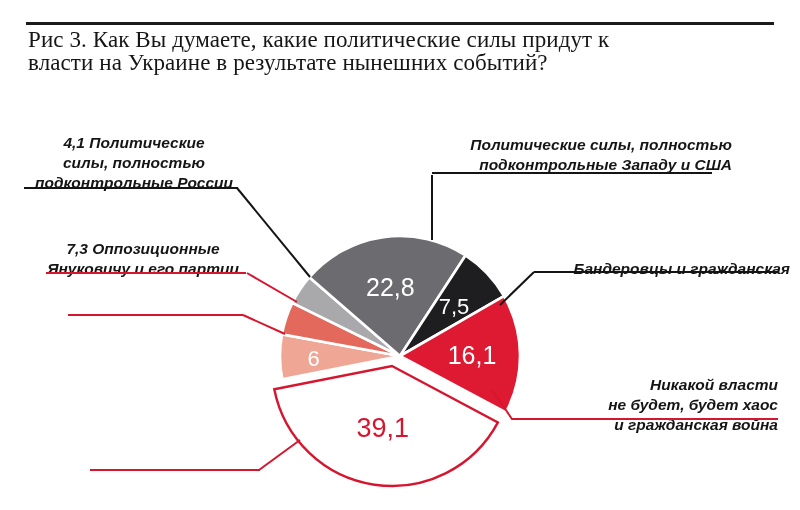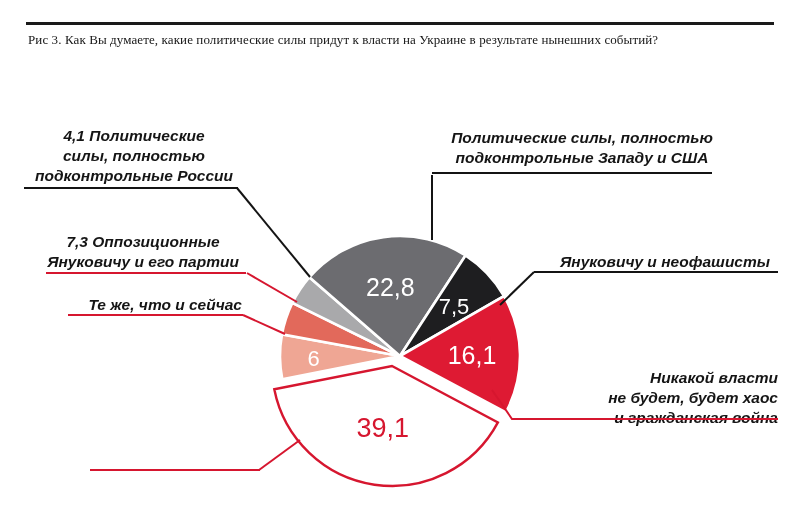--- a/index.html
+++ b/index.html
@@ -20,38 +20,39 @@
     position: absolute;
     left: 26px; top: 22px;
     width: 748px; height: 3px;
     background: #1a1a1a;
   }
   .title {
     position: absolute;
     left: 28px; top: 28px;
     width: 640px;
     font-family: "Liberation Serif", serif;
-    font-size: 13px;
+    font-size: 23px;
     line-height: 23px;
     color: #161616;
     letter-spacing: 0.1px;
   }
   .lbl {
     position: absolute;
     font-family: "Liberation Sans", sans-serif;
     font-style: italic;
     font-weight: bold;
     font-size: 15.5px;
     line-height: 20px;
     color: #151515;
     white-space: pre-line;
+    margin-top: 7px;
   }
   .lbl-r { text-align: right; }
   .lbl-c { text-align: center; }
-  .lbl-l { text-align: center; }
+  .lbl-l { text-align: right; }
 
   
   .urule { position: absolute; height: 2px; }
   .urule.dark { background: #141414; }
   .urule.red  { background: #d6162f; }
 
   svg { position: absolute; left: 0; top: 0; overflow: visible; }
   .slice-num {
     font-family: "Liberation Sans", sans-serif;
     font-size: 25px;
@@ -105,31 +106,30 @@
     <text class="slice-num small" x="454.04" y="313.86" text-anchor="middle" fill="#ffffff">7,5</text>
     <text class="slice-num" x="471.99" y="363.82" text-anchor="middle" fill="#ffffff">16,1</text>
     <text class="slice-num red-text" x="382.86" y="436.73" text-anchor="middle" fill="#d6162f">39,1</text>
     <text class="slice-num small" x="313.60" y="365.60" text-anchor="middle" fill="#ffffff">6</text>
   </svg>
 
   <div class="lbl lbl-l" style="left:432px; top:128px; width:300px;">Политические силы, полностью
 подконтрольные Западу и США</div>
   <div class="urule dark" style="left:432px; top:172px; width:280px;"></div>
 
-  <div class="lbl lbl-l" style="left:540px; top:252px; width:250px;">Януковичу и неофашисты</div>
+  <div class="lbl lbl-l" style="left:540px; top:252px; width:250px;">Бандеровцы и гражданская</div>
   <div class="urule dark" style="left:534px; top:271px; width:244px;"></div>
 
   <div class="lbl lbl-r" style="left:546px; top:368px; width:232px;">Никакой власти
 не будет, будет хаос
 и гражданская война</div>
   <div class="urule red" style="left:540px; top:418px; width:238px;"></div>
 
   <div class="urule red" style="left:90px; top:469px; width:170px;"></div>
 
-  <div class="lbl lbl-r" style="left:40px; top:295px; width:202px;">Те же, что и сейчас</div>
   <div class="urule red" style="left:68px; top:314px; width:175px;"></div>
 
   <div class="lbl lbl-c" style="left:40px; top:232px; width:206px;">7,3 Оппозиционные
 Януковичу и его партии</div>
   <div class="urule red" style="left:46px; top:272px; width:200px;"></div>
 
   <div class="lbl lbl-c" style="left:30px; top:126px; width:208px;">4,1 Политические
 силы, полностью
 подконтрольные России</div>
   <div class="urule dark" style="left:24px; top:187px; width:214px;"></div>

